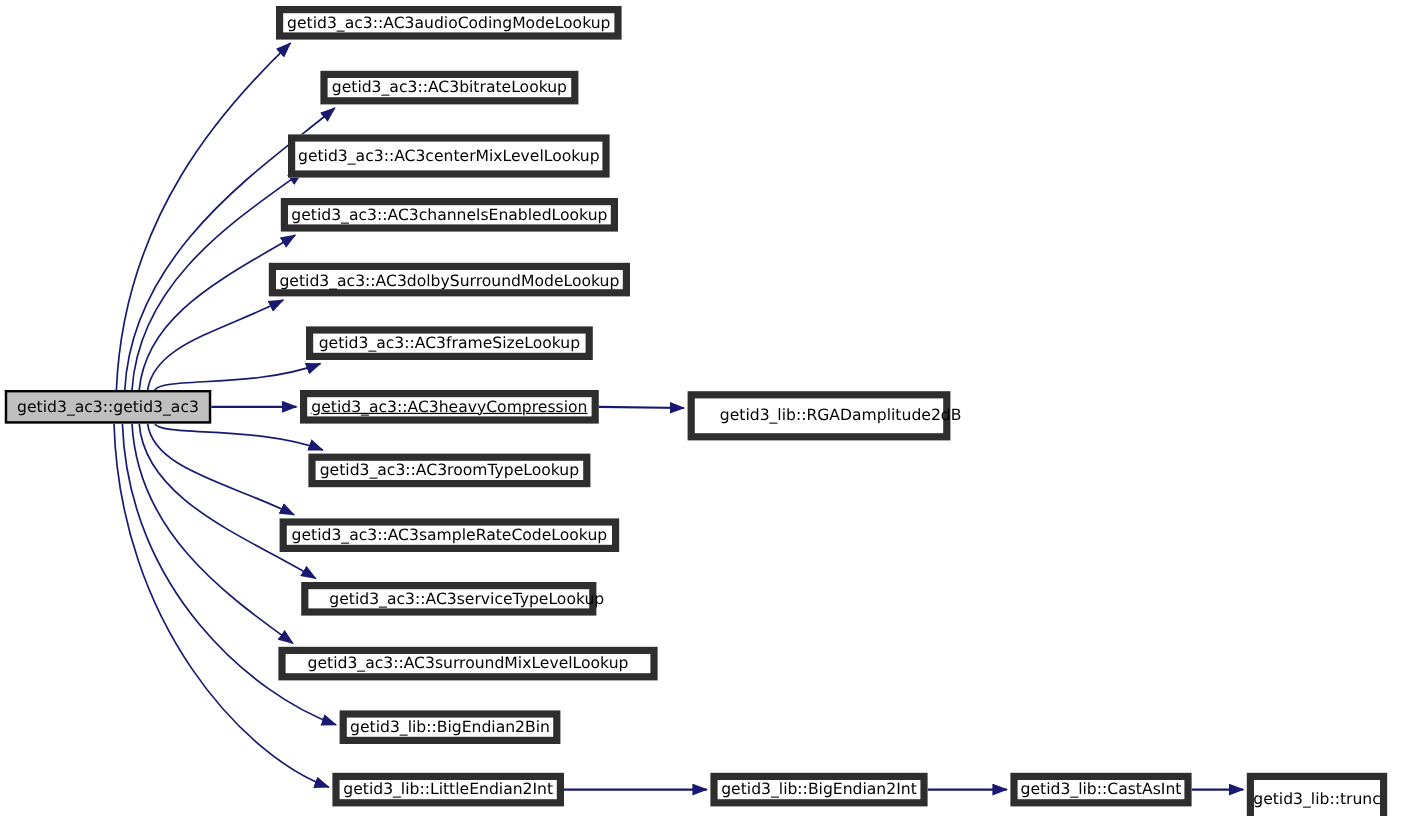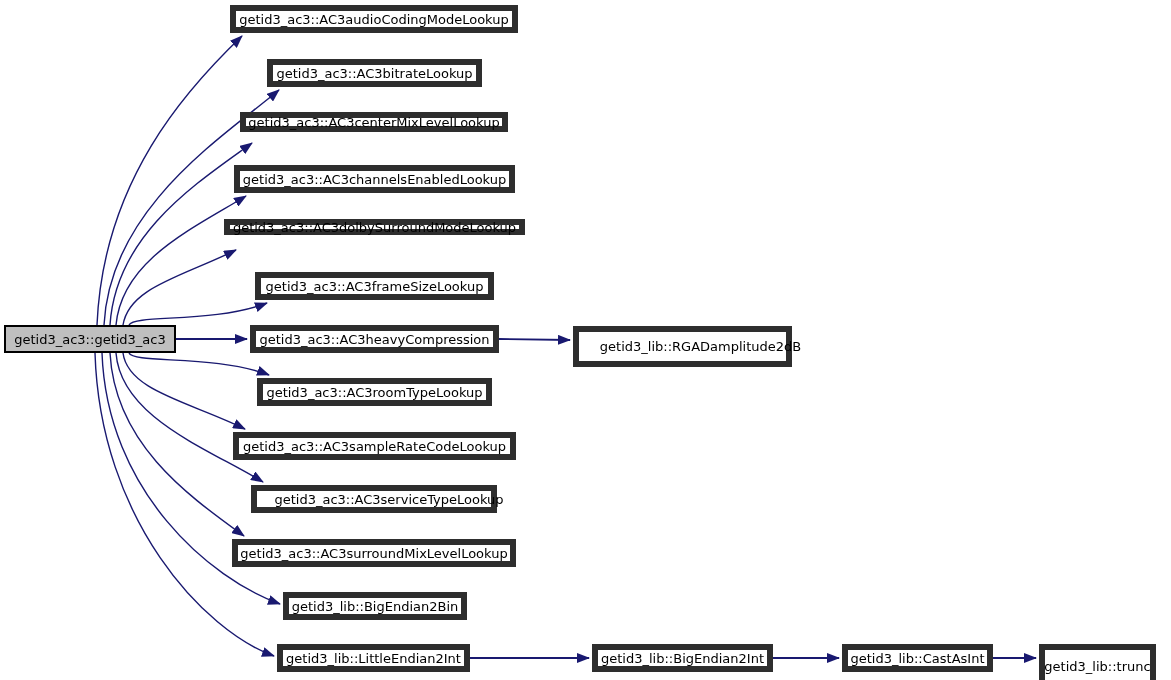--- a/index.html
+++ b/index.html
@@ -48,48 +48,48 @@
     </svg>
     <div class="node main" style="left: 4px; top: 325px; width: 172px; height: 28px; background: rgb(191, 191, 191); border-color: rgb(0, 0, 0);">
       <span>getid3_ac3::getid3_ac3</span>
     </div>
     <div class="node" style="left: 230px; top: 5px; width: 288px; height: 28px; background: rgb(255, 255, 255); border-color: rgb(46, 46, 46);">
       <span>getid3_ac3::AC3audioCodingModeLookup</span>
     </div>
     <div class="node" style="left: 267px; top: 59px; width: 215px; height: 28px; background: rgb(255, 255, 255); border-color: rgb(46, 46, 46);">
       <span>getid3_ac3::AC3bitrateLookup</span>
     </div>
-    <div class="node" style="left: 240px; top: 112px; width: 268px; height: 20px; background: rgb(255, 255, 255); border-color: rgb(46, 46, 46);">
+    <div class="node" style="left: 240px; top: 112px; width: 268px; height: 36px; background: rgb(255, 255, 255); border-color: rgb(46, 46, 46);">
       <span>getid3_ac3::AC3centerMixLevelLookup</span>
     </div>
     <div class="node" style="left: 234px; top: 165px; width: 281px; height: 28px; background: rgb(255, 255, 255); border-color: rgb(46, 46, 46);">
       <span>getid3_ac3::AC3channelsEnabledLookup</span>
     </div>
-    <div class="node" style="left: 224px; top: 219px; width: 301px; height: 16px; background: rgb(255, 255, 255); border-color: rgb(46, 46, 46);">
+    <div class="node" style="left: 224px; top: 219px; width: 301px; height: 28px; background: rgb(255, 255, 255); border-color: rgb(46, 46, 46); align-items: flex-end;">
       <span>getid3_ac3::AC3dolbySurroundModeLookup</span>
     </div>
     <div class="node" style="left: 255px; top: 272px; width: 239px; height: 28px; background: rgb(255, 255, 255); border-color: rgb(46, 46, 46);">
       <span>getid3_ac3::AC3frameSizeLookup</span>
     </div>
-    <div class="node" style="left: 250px; top: 325px; width: 249px; height: 28px; background: rgb(255, 255, 255); border-color: rgb(46, 46, 46);">
+    <div class="node" style="left: 250px; top: 325px; width: 249px; height: 28px; background: rgb(255, 255, 255); border-color: rgb(46, 46, 46); text-decoration: underline;">
       <span>getid3_ac3::AC3heavyCompression</span>
     </div>
     <div class="node" style="left: 573px; top: 326px; width: 219px; height: 41px; background: rgb(255, 255, 255); border-color: rgb(46, 46, 46); padding-left: 36px;">
       <span>getid3_lib::RGADamplitude2dB</span>
     </div>
     <div class="node" style="left: 257px; top: 378px; width: 235px; height: 28px; background: rgb(255, 255, 255); border-color: rgb(46, 46, 46);">
       <span>getid3_ac3::AC3roomTypeLookup</span>
     </div>
     <div class="node" style="left: 233px; top: 432px; width: 283px; height: 28px; background: rgb(255, 255, 255); border-color: rgb(46, 46, 46);">
       <span>getid3_ac3::AC3sampleRateCodeLookup</span>
     </div>
     <div class="node" style="left: 251px; top: 485px; width: 246px; height: 28px; background: rgb(255, 255, 255); border-color: rgb(46, 46, 46); padding-left: 30px;">
       <span>getid3_ac3::AC3serviceTypeLookup</span>
     </div>
-    <div class="node" style="left: 232px; top: 539px; width: 284px; height: 28px; background: rgb(255, 255, 255); border-color: rgb(46, 46, 46);">
+    <div class="node" style="left: 232px; top: 539px; width: 316px; height: 28px; background: rgb(255, 255, 255); border-color: rgb(46, 46, 46);">
       <span>getid3_ac3::AC3surroundMixLevelLookup</span>
     </div>
     <div class="node" style="left: 283px; top: 592px; width: 184px; height: 28px; background: rgb(255, 255, 255); border-color: rgb(46, 46, 46);">
       <span>getid3_lib::BigEndian2Bin</span>
     </div>
     <div class="node" style="left: 277px; top: 644px; width: 193px; height: 28px; background: rgb(255, 255, 255); border-color: rgb(46, 46, 46);">
       <span>getid3_lib::LittleEndian2Int</span>
     </div>
     <div class="node" style="left: 592px; top: 644px; width: 181px; height: 28px; background: rgb(255, 255, 255); border-color: rgb(46, 46, 46);">
       <span>getid3_lib::BigEndian2Int</span>

